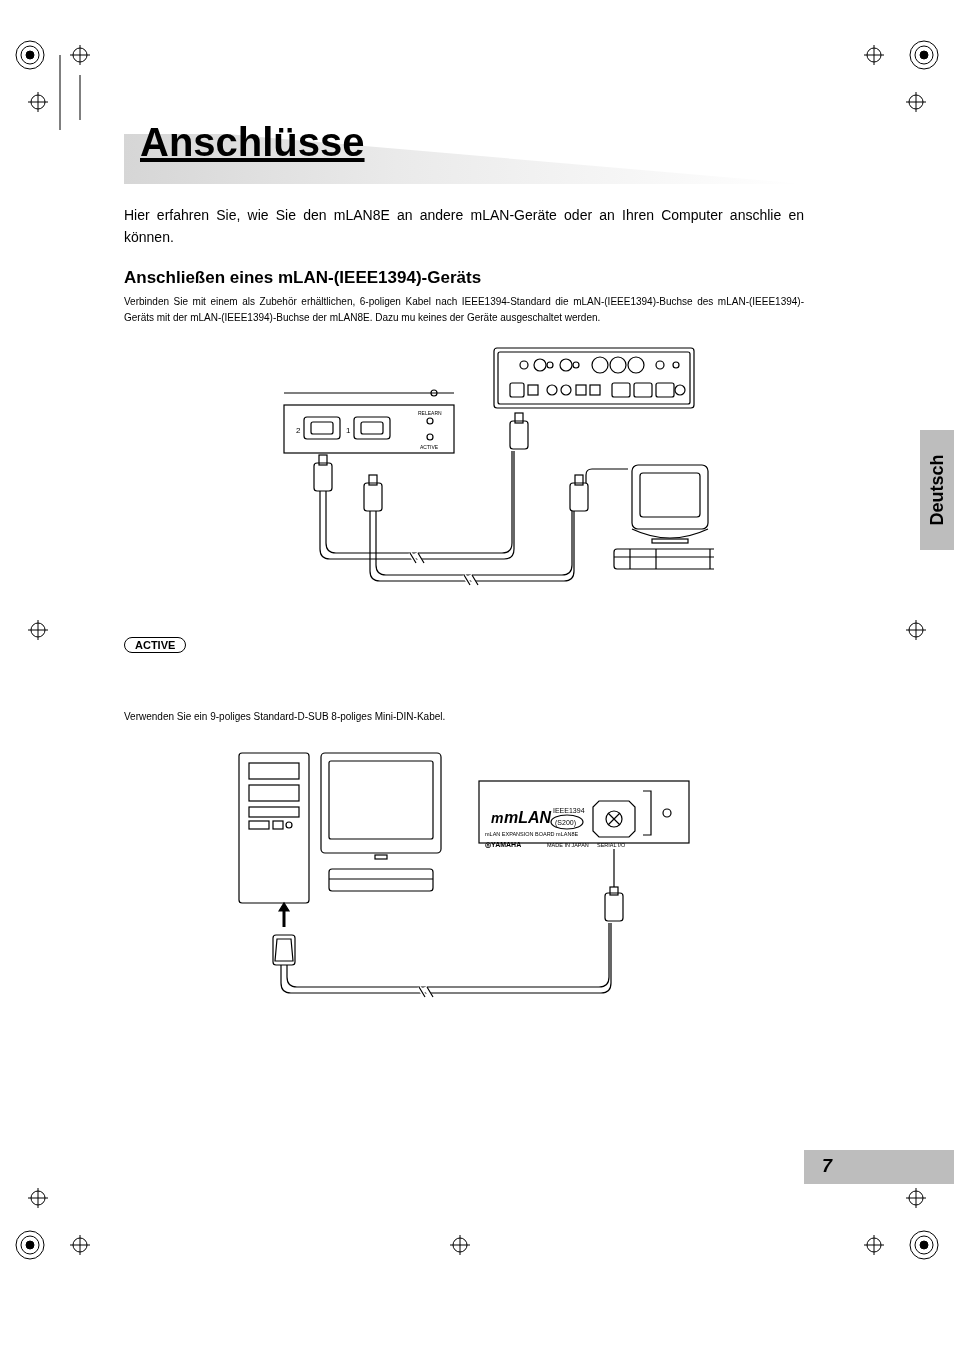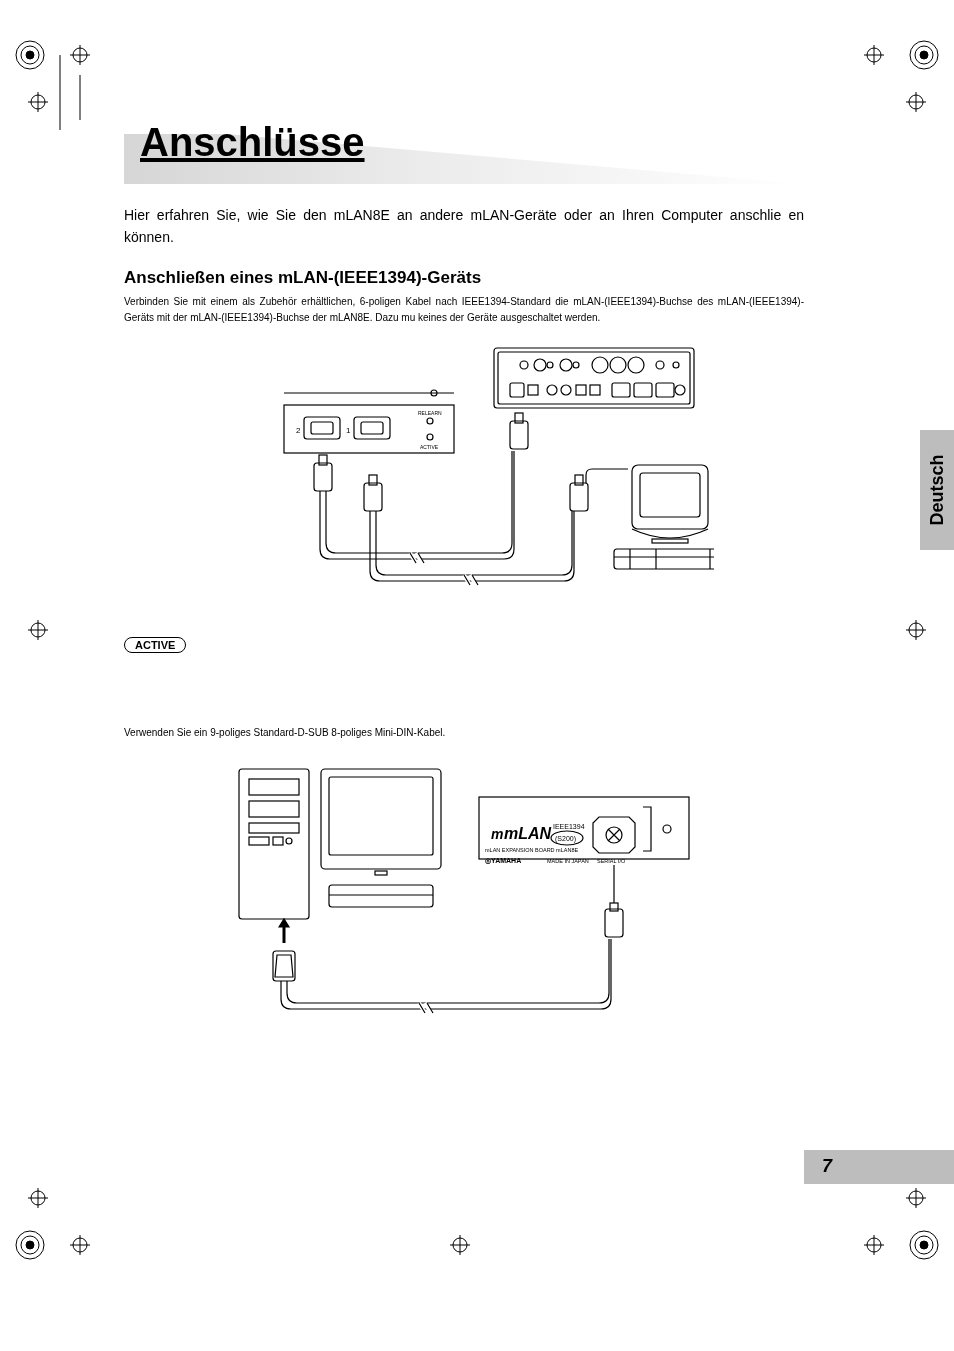--- a/index.html
+++ b/index.html
@@ -279,21 +279,21 @@
       <path d="M250 232 l6 10 M256 232 l6 10" stroke="#fff" stroke-width="4"></path>
       <path d="M250 232 l6 10 M258 232 l6 10"></path>
 
       <path d="M372 140 v-8 q0 -6 6 -6 h36"></path>
     </svg>
   </div>
 
 
   <span class="hint">ACTIVE</span>
 
-  <p class="body-p" style="margin-top:28px">Verwenden Sie ein 9-poliges Standard-D-SUB    8-poliges Mini-DIN-Kabel.</p>
+  <p class="body-p" style="margin-top:12px">Verwenden Sie ein 9-poliges Standard-D-SUB    8-poliges Mini-DIN-Kabel.</p>
 
   
   <div class="figure">
     <svg width="470" height="270" viewBox="0 0 470 270" stroke="#000" fill="none" stroke-width="1.2">
 
       <rect x="10" y="10" width="70" height="150" rx="3"></rect>
       <rect x="20" y="20" width="50" height="16"></rect>
       <rect x="20" y="42" width="50" height="16"></rect>
       <rect x="20" y="64" width="50" height="10"></rect>
       <rect x="20" y="78" width="20" height="8"></rect>

